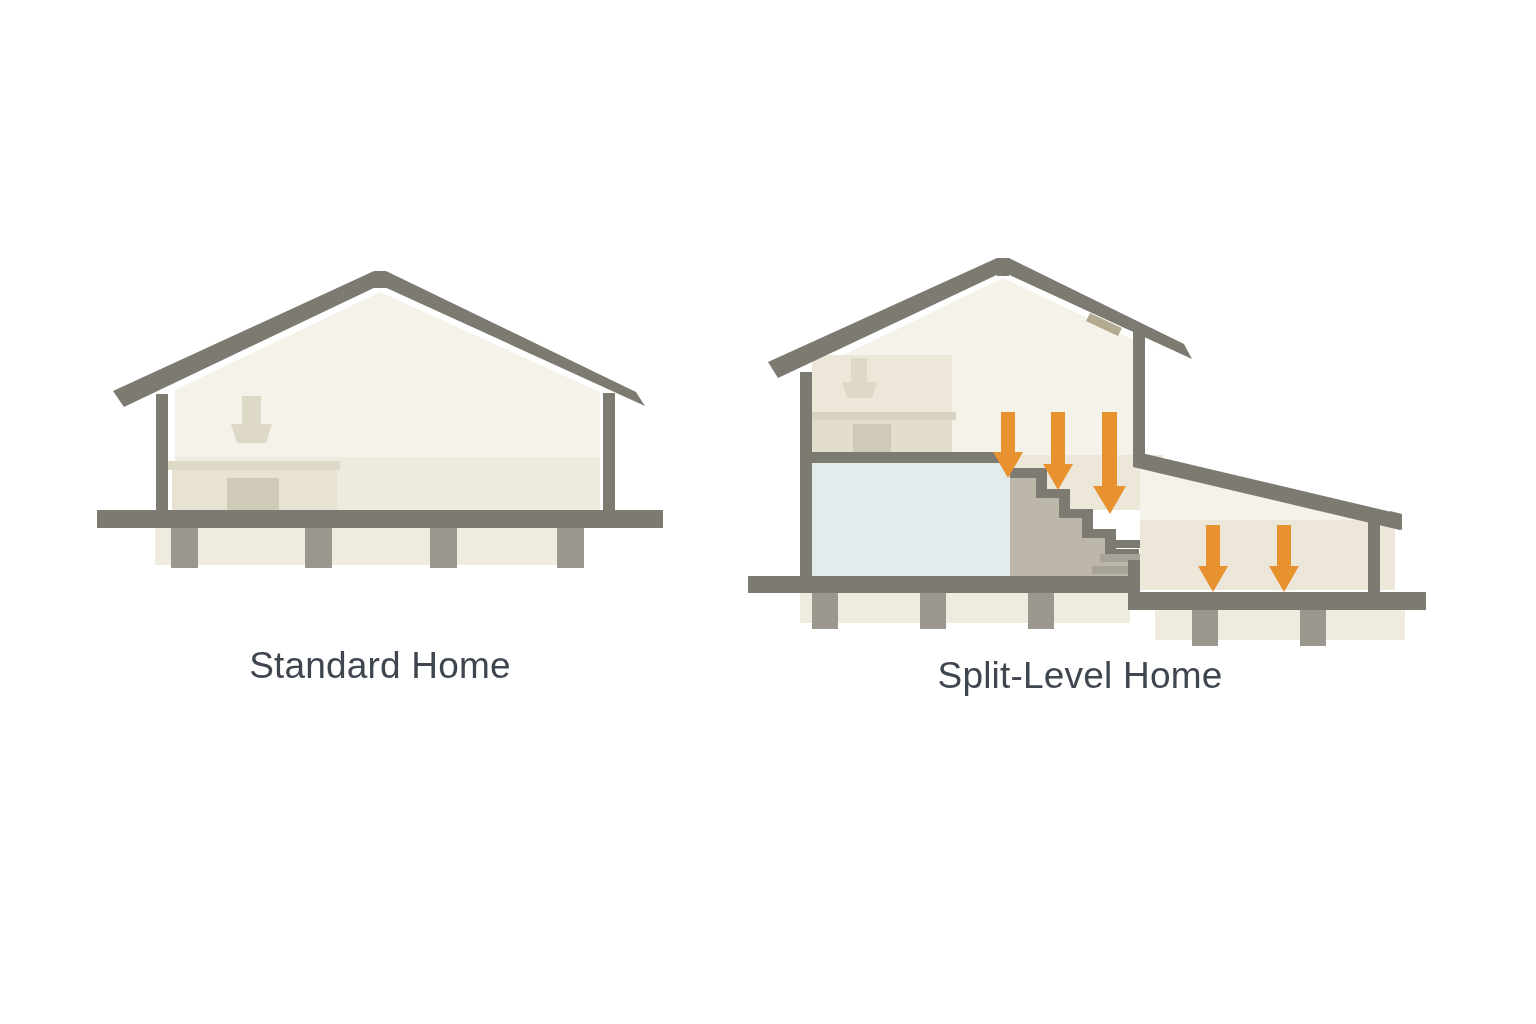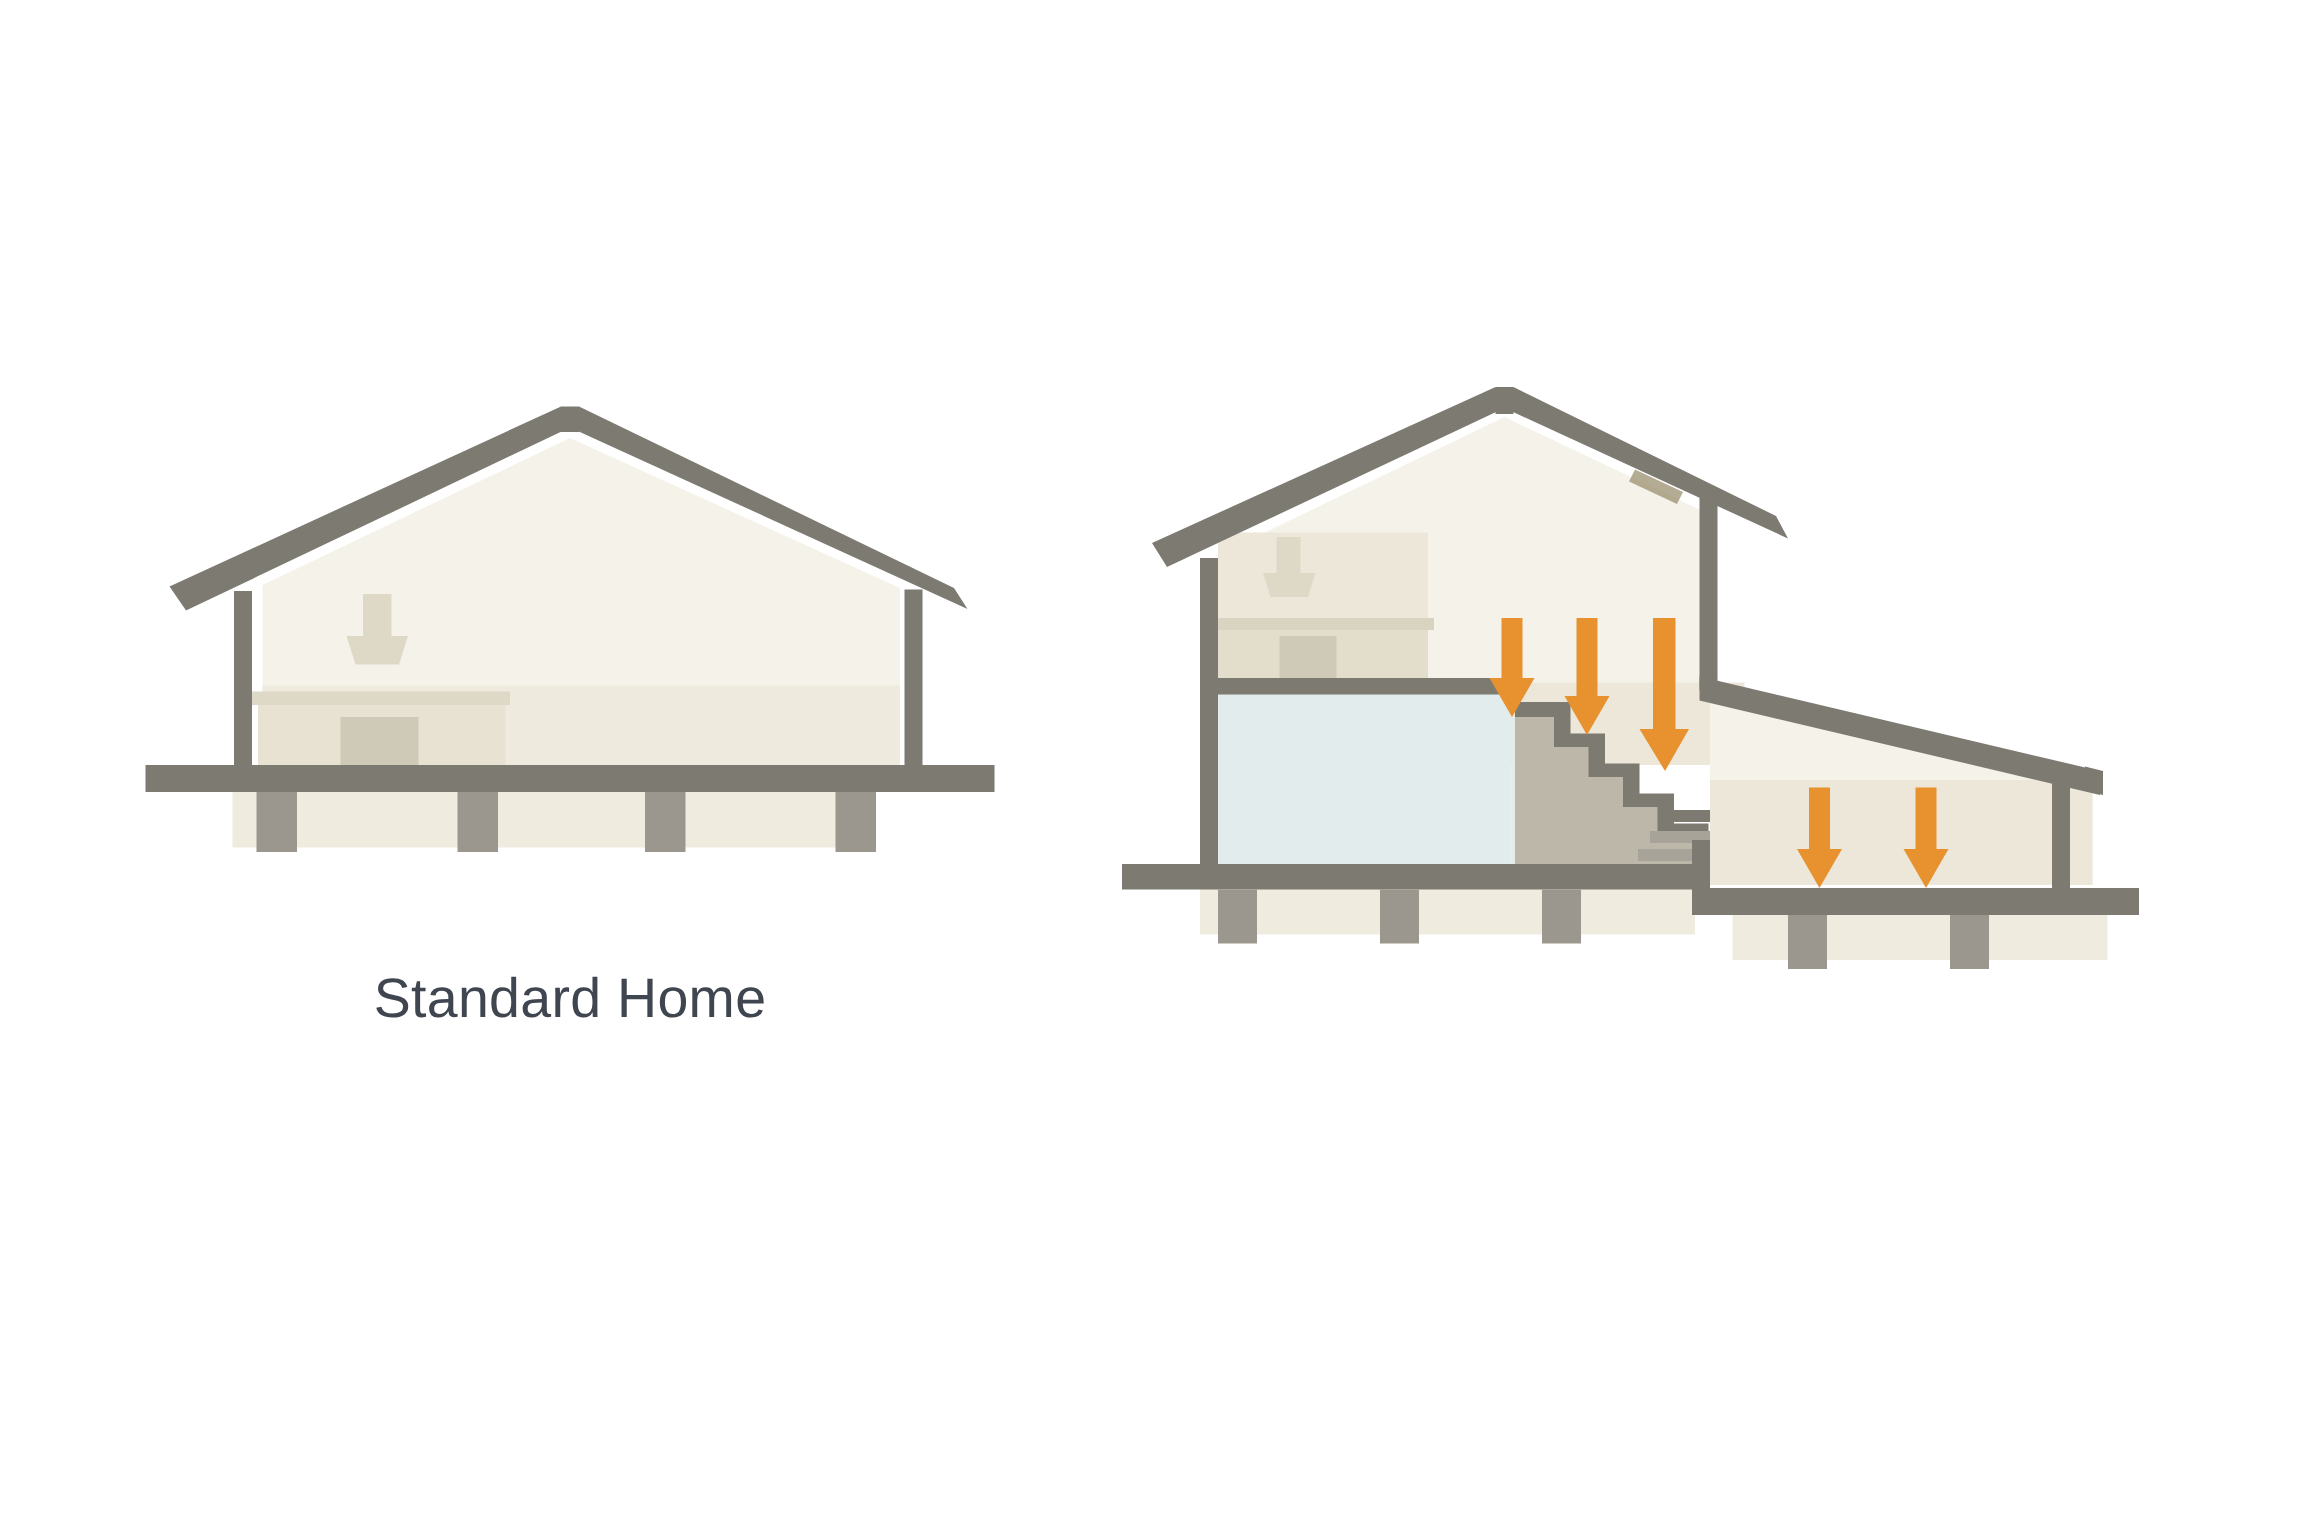--- a/index.html
+++ b/index.html
@@ -157,14 +157,15 @@
         <g>
           <rect x="1277" y="525" width="14" height="46" fill="#e8912f"></rect>
           <path d="M1269,566 L1299,566 L1284,592 Z" fill="#e8912f"></path>
         </g>
       </g>
     </g>
   </svg>
 
   <div class="caption" id="caption-standard">Standard Home</div>
 
+  <div class="caption" id="caption-split">Split-Level Home</div>
 
 </div>
 
 </body></html>

